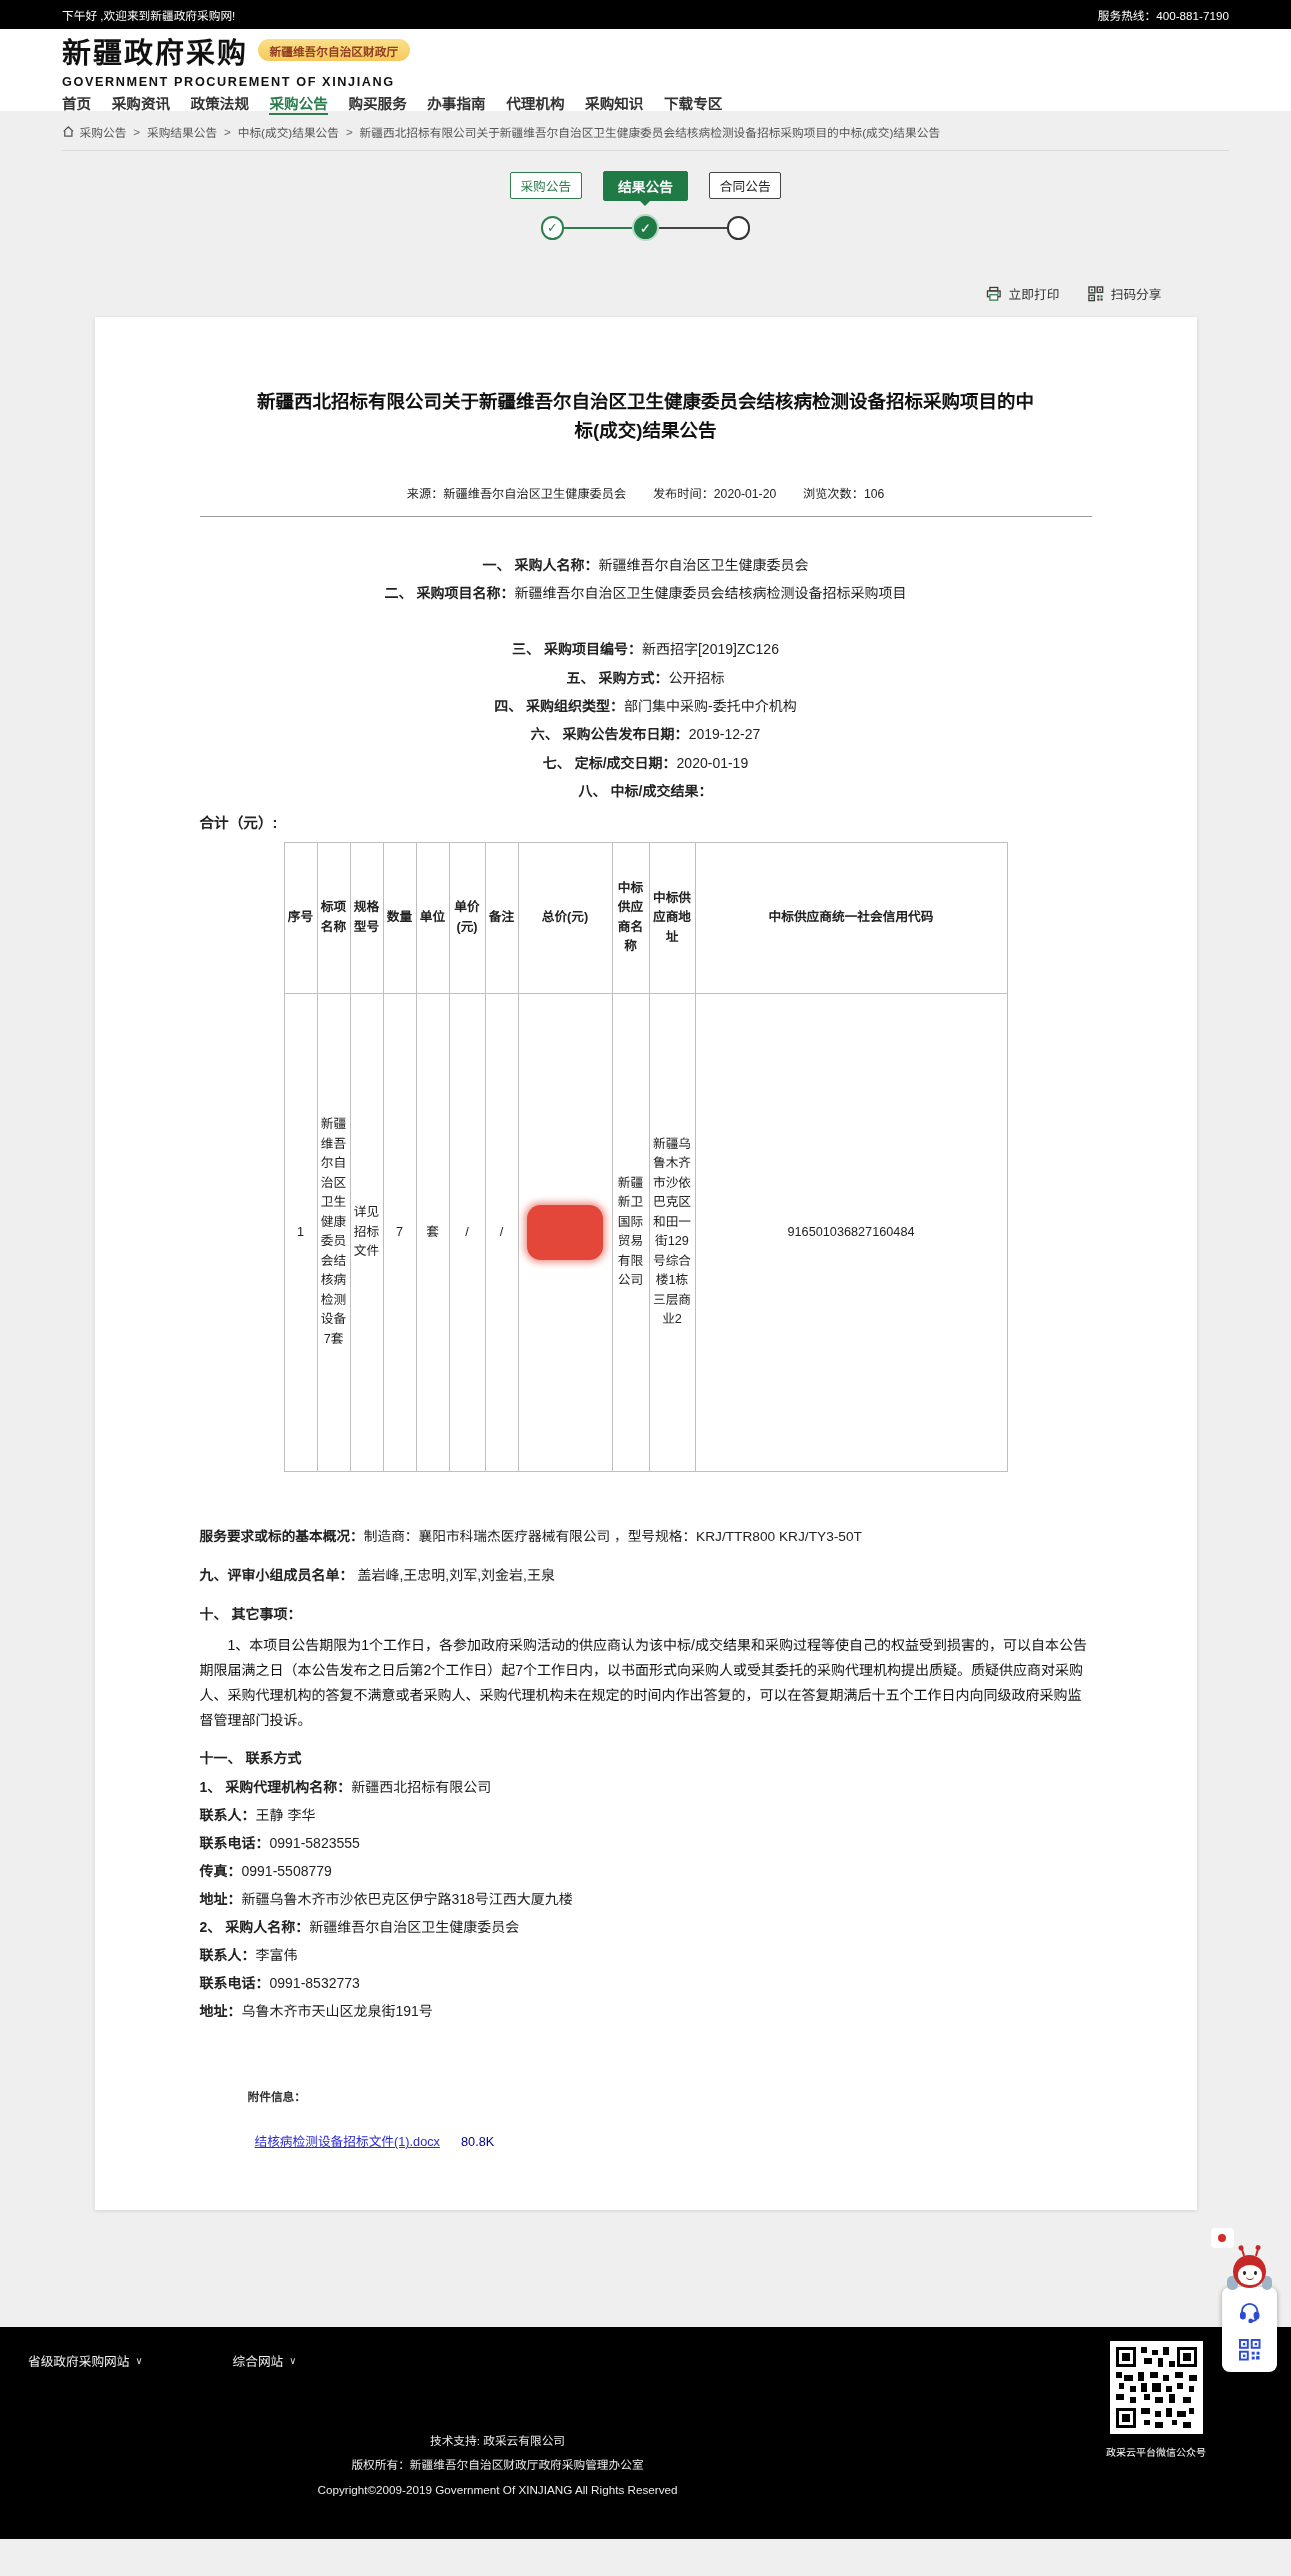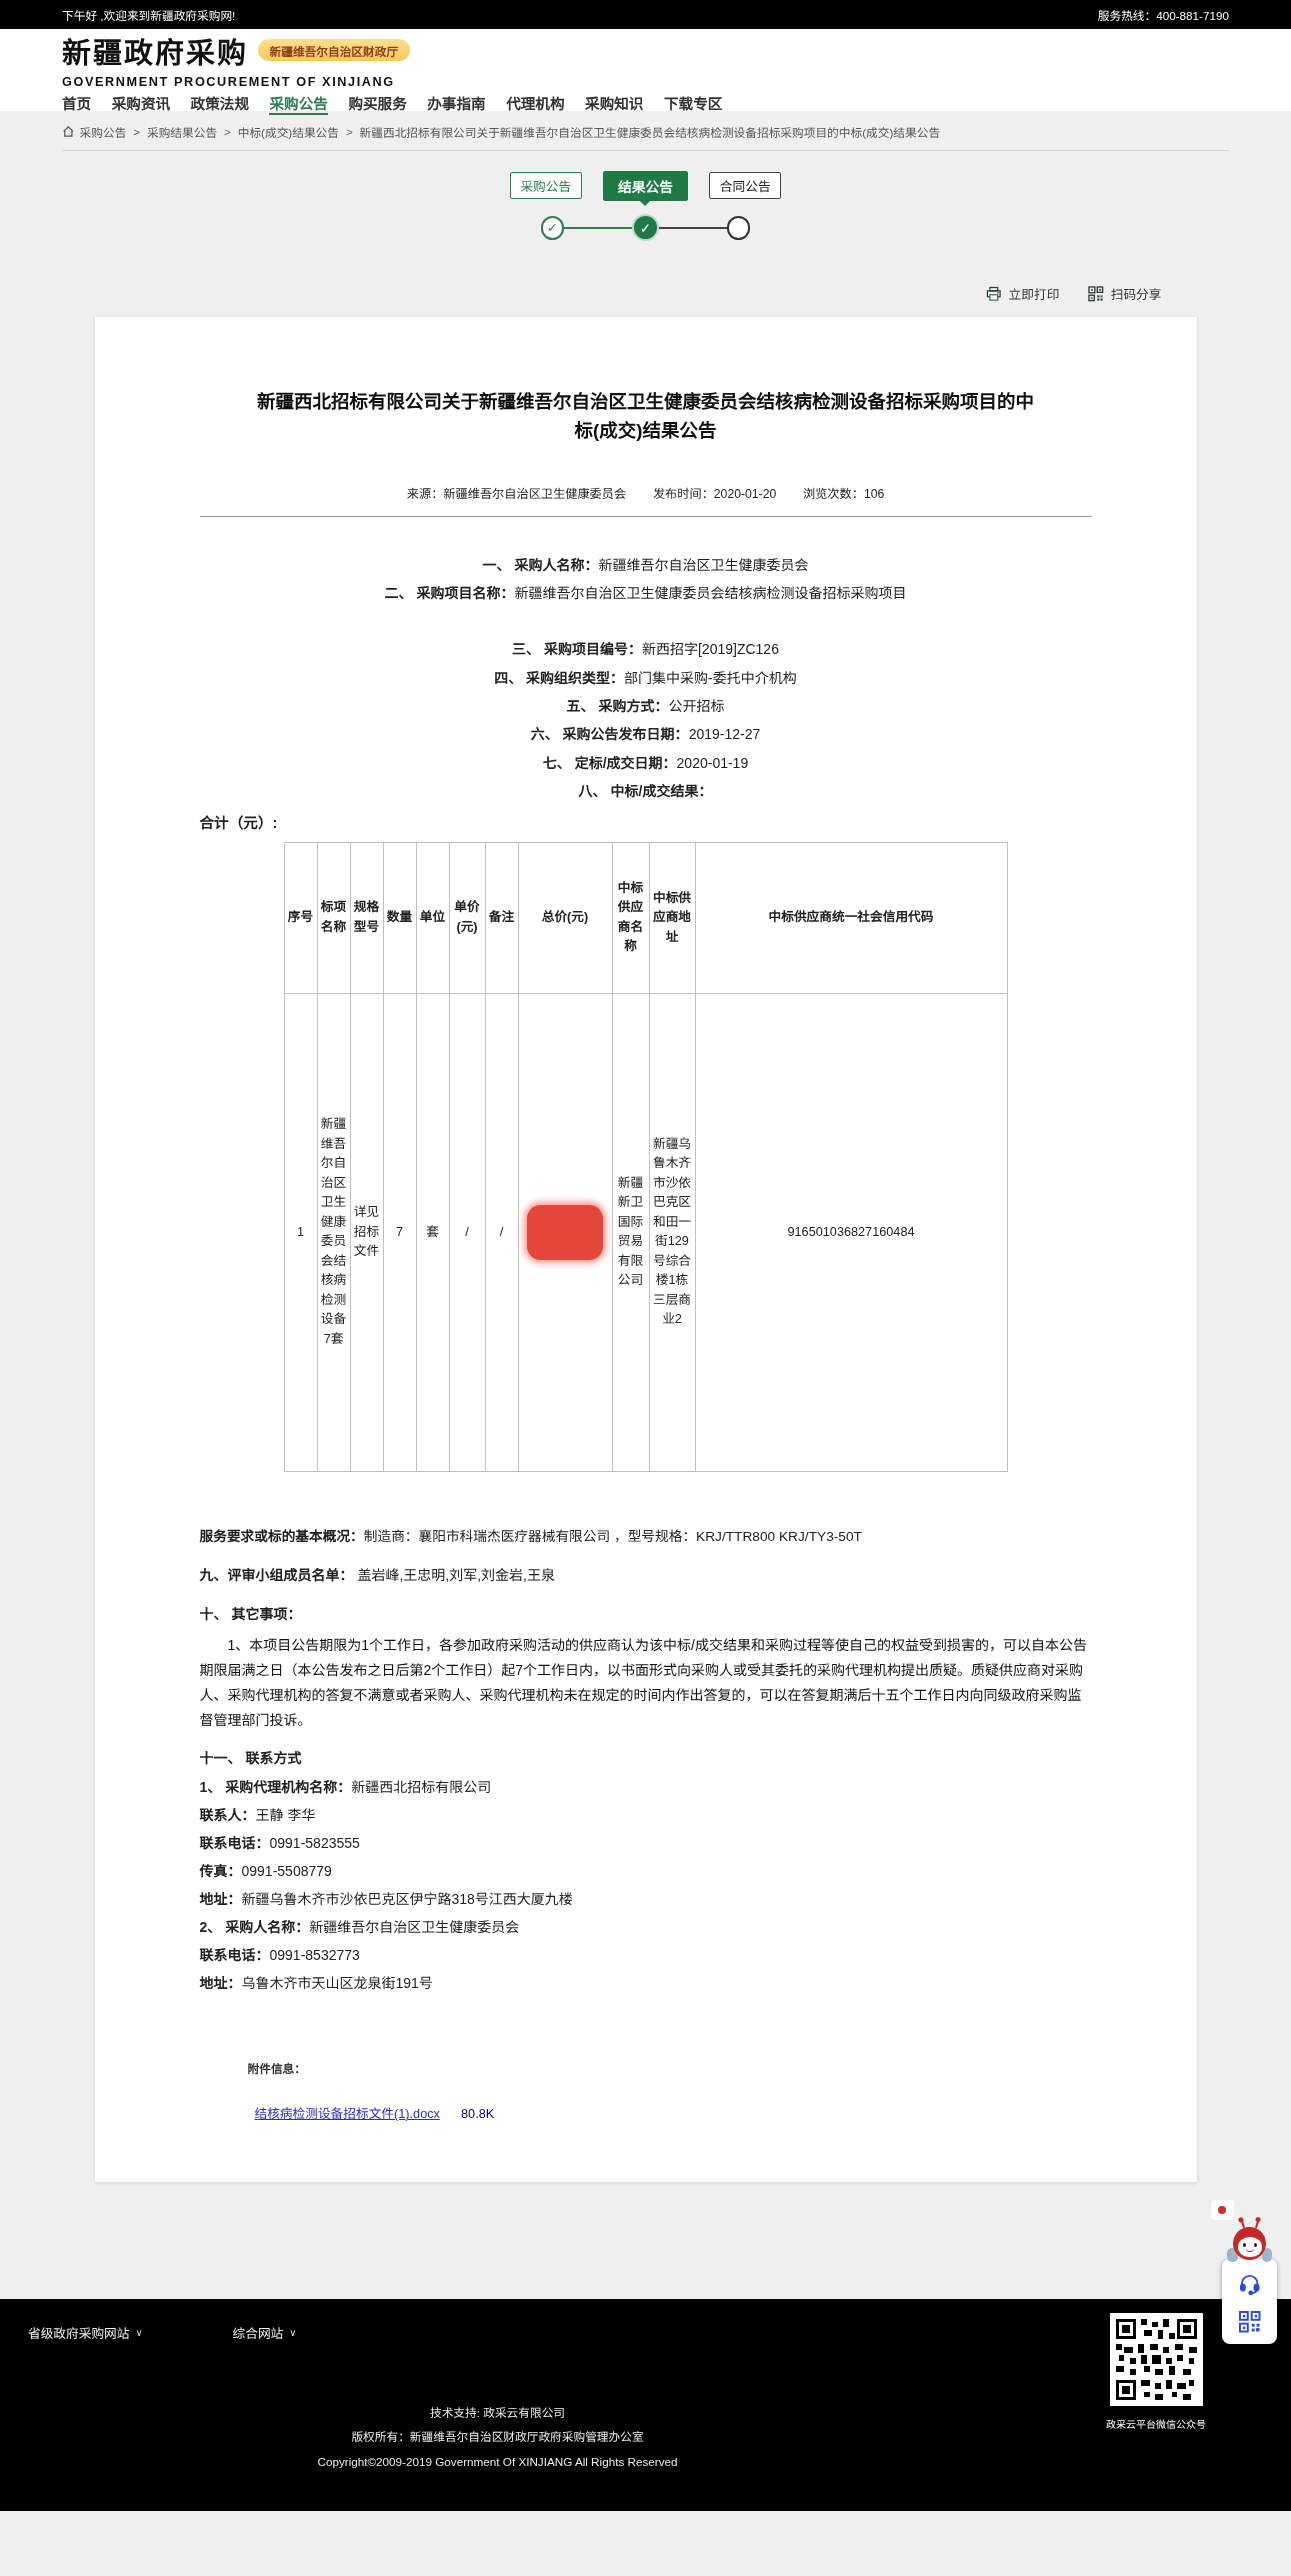--- a/index.html
+++ b/index.html
@@ -240,22 +240,22 @@
       <span class="pair"><span>来源：</span><span>新疆维吾尔自治区卫生健康委员会</span></span>
       <span class="pair"><span>发布时间：</span><span>2020-01-20</span></span>
       <span class="pair"><span>浏览次数：</span><span>106</span></span>
     </div>
     <hr class="doc-hr">
 
     <div class="fields">
       <div class="field"><span class="f-label">一、 采购人名称：</span><span>新疆维吾尔自治区卫生健康委员会</span></div>
       <div class="field"><span class="f-label">二、 采购项目名称：</span><span>新疆维吾尔自治区卫生健康委员会结核病检测设备招标采购项目</span></div>
       <div class="field gap-before"><span class="f-label">三、 采购项目编号：</span><span>新西招字[2019]ZC126</span></div>
+      <div class="field"><span class="f-label">五、 采购方式：</span><span>公开招标</span></div>
       <div class="field"><span class="f-label">四、 采购组织类型：</span><span>部门集中采购-委托中介机构</span></div>
-      <div class="field"><span class="f-label">五、 采购方式：</span><span>公开招标</span></div>
       <div class="field"><span class="f-label">六、 采购公告发布日期：</span><span>2019-12-27</span></div>
       <div class="field"><span class="f-label">七、 定标/成交日期：</span><span>2020-01-19</span></div>
       <div class="field"><span class="f-label">八、 中标/成交结果：</span><span></span></div>
     </div>
     <div class="total-label">合计（元）:</div>
 
     <table class="result-table">
       <colgroup>
         <col style="width:33px">
           <col style="width:33px">
@@ -312,20 +312,21 @@
     <p class="other-heading">十、 其它事项：</p>
     <p class="other-para">1、本项目公告期限为1个工作日，各参加政府采购活动的供应商认为该中标/成交结果和采购过程等使自己的权益受到损害的，可以自本公告期限届满之日（本公告发布之日后第2个工作日）起7个工作日内，以书面形式向采购人或受其委托的采购代理机构提出质疑。质疑供应商对采购人、采购代理机构的答复不满意或者采购人、采购代理机构未在规定的时间内作出答复的，可以在答复期满后十五个工作日内向同级政府采购监督管理部门投诉。</p>
 
     <p class="contact-heading">十一、 联系方式</p>
     <p class="contact-line"><span class="bold">1、 采购代理机构名称：</span><span>新疆西北招标有限公司</span></p>
     <p class="contact-line"><span class="bold">联系人：</span><span>王静 李华</span></p>
     <p class="contact-line"><span class="bold">联系电话：</span><span>0991-5823555</span></p>
     <p class="contact-line"><span class="bold">传真：</span><span>0991-5508779</span></p>
     <p class="contact-line"><span class="bold">地址：</span><span>新疆乌鲁木齐市沙依巴克区伊宁路318号江西大厦九楼</span></p>
     <p class="contact-line"><span class="bold">2、 采购人名称：</span><span>新疆维吾尔自治区卫生健康委员会</span></p>
+    <p class="contact-line"><span class="bold">联系人：</span><span>李富伟</span></p>
     <p class="contact-line"><span class="bold">联系电话：</span><span>0991-8532773</span></p>
     <p class="contact-line"><span class="bold">地址：</span><span>乌鲁木齐市天山区龙泉街191号</span></p>
 
     <div class="attachment">
       <div class="attach-heading">附件信息：</div>
       <div class="attach-row">
         <span class="attach-link">结核病检测设备招标文件(1).docx</span>
         <span class="attach-size">80.8K</span>
       </div>
     </div>

